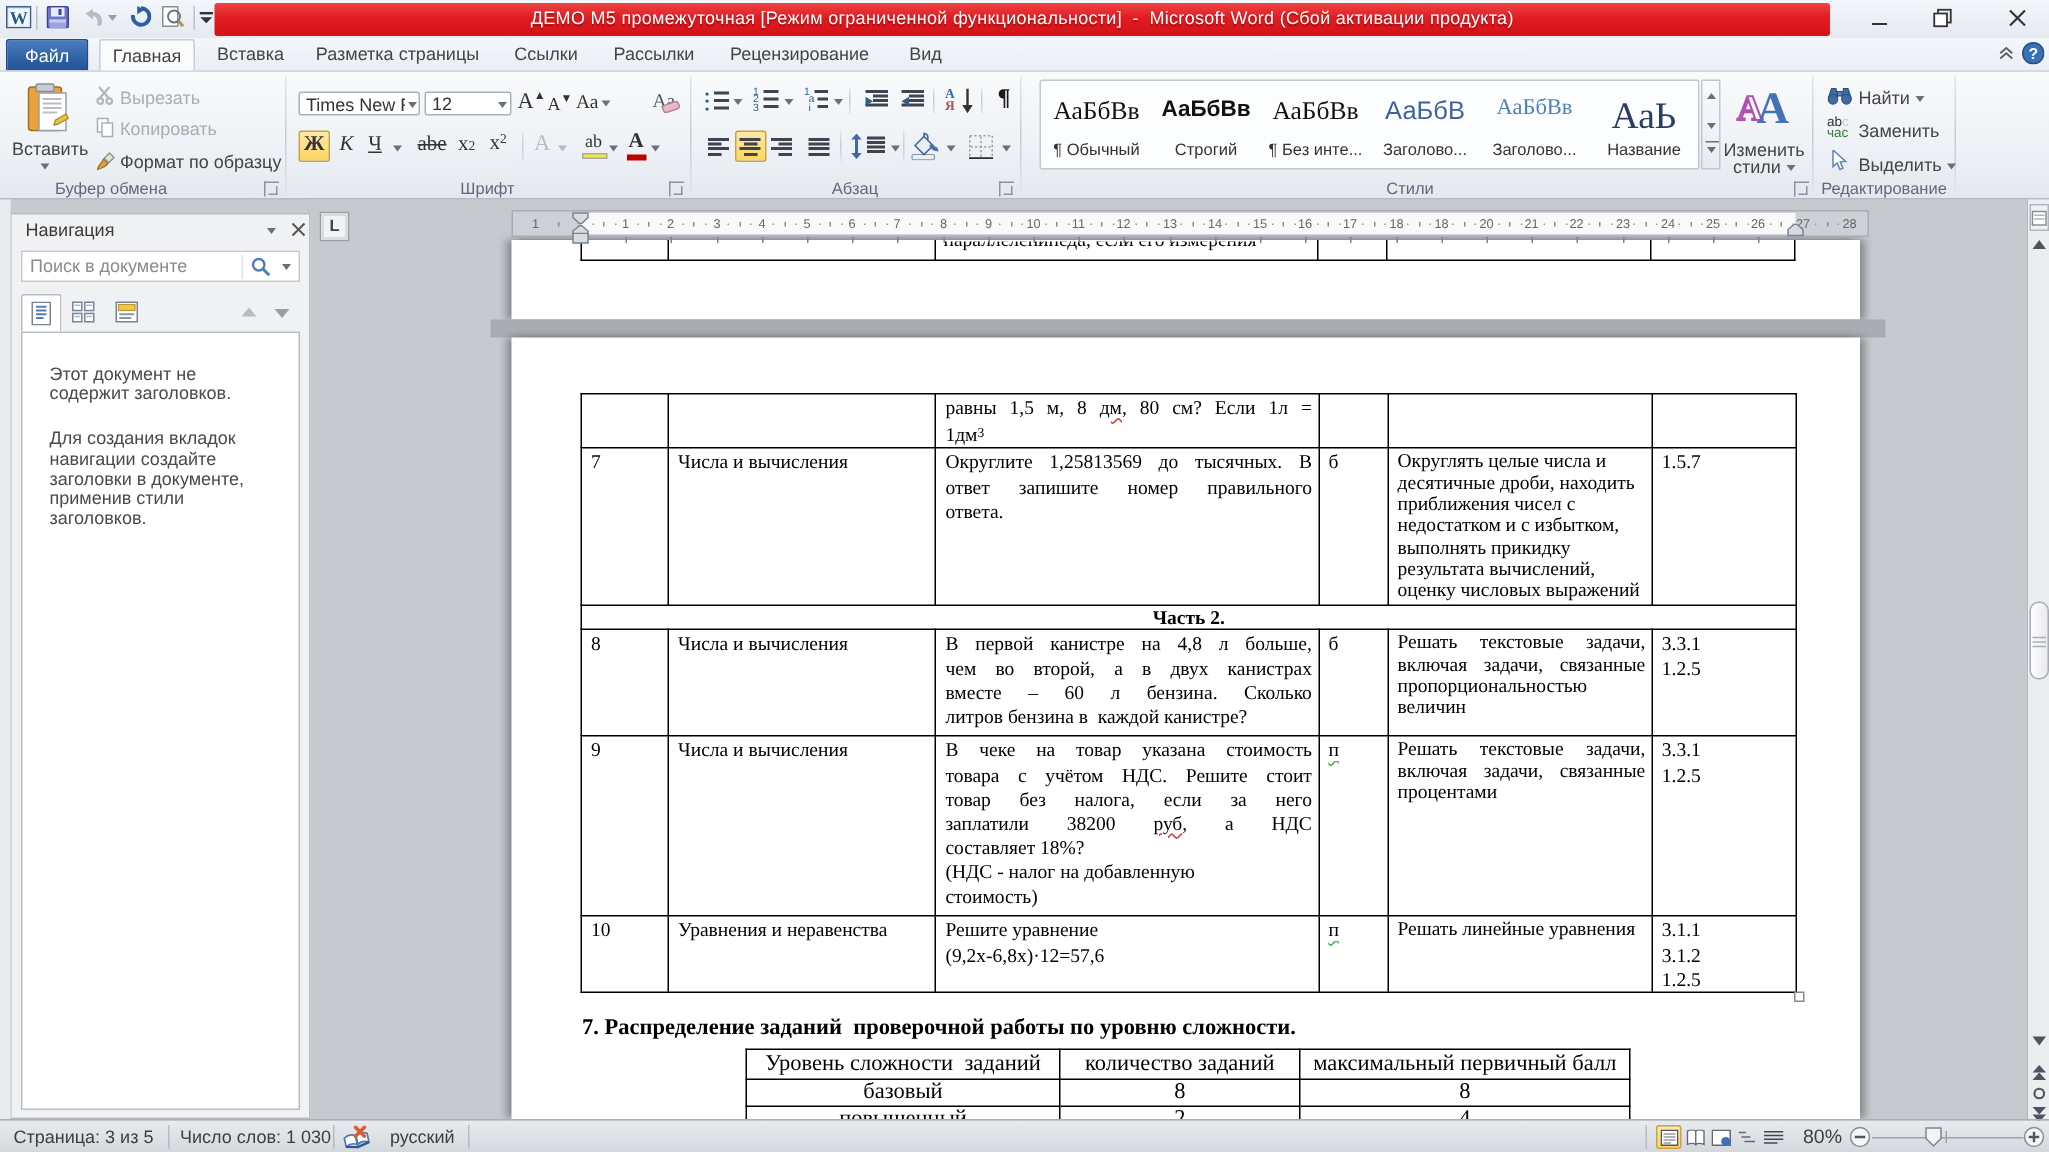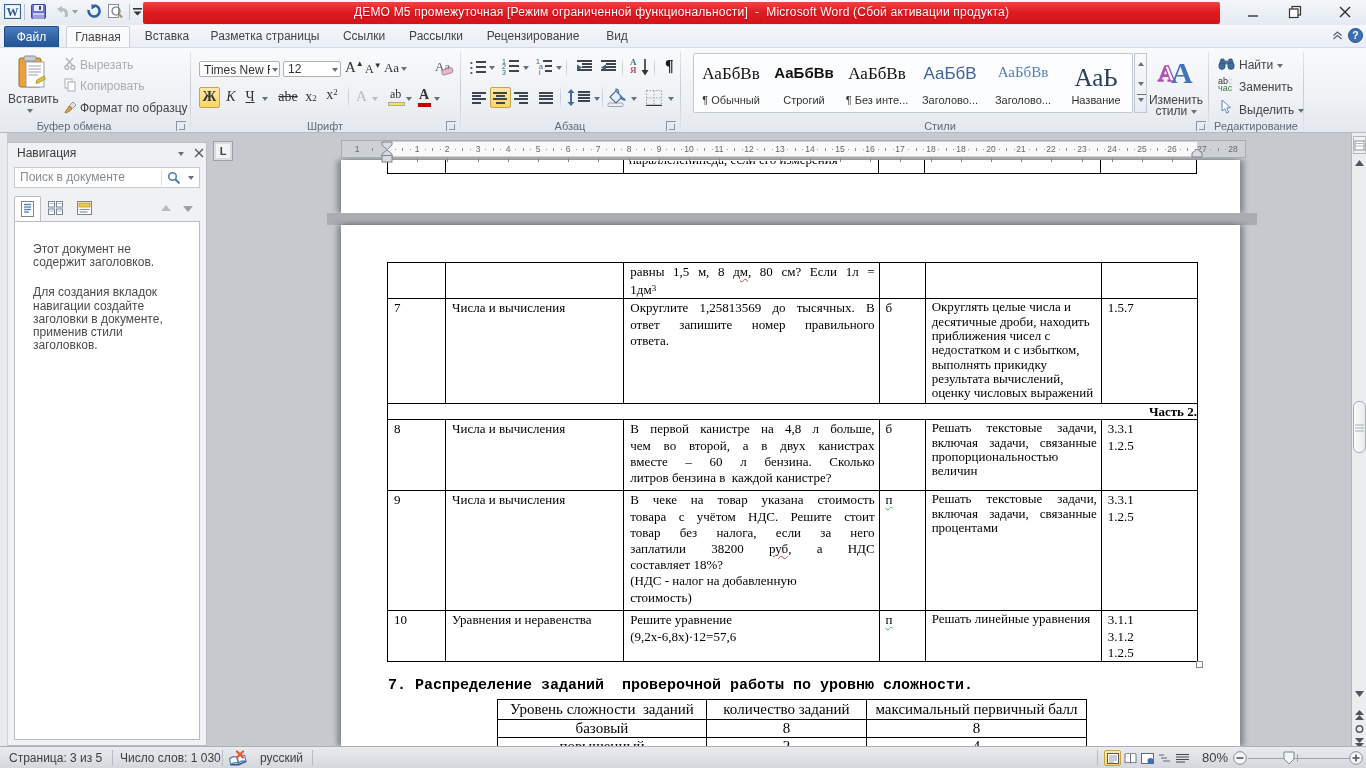--- a/index.html
+++ b/index.html
@@ -495,21 +495,21 @@
               <div>десятичные дроби, находить</div>
               <div>приближения чисел с</div>
               <div>недостатком и с избытком,</div>
               <div>выполнять прикидку</div>
               <div>результата вычислений,</div>
               <div>оценку числовых выражений</div>
             </td>
             <td>1.5.7</td>
           </tr>
           <tr style="height:16px">
-            <td colspan="6" style="text-align:right;font-weight:bold;padding:0;line-height:15px">Часть 2.</td>
+            <td colspan="6" style="text-align:center;font-weight:bold;padding:0;line-height:15px">Часть 2.</td>
           </tr>
           <tr style="height:71px">
             <td>8</td>
             <td>Числа и вычисления</td>
             <td>
               <div class="jl">В первой канистре на 4,8 л больше,</div>
               <div class="jl">чем во второй, а в двух канистрах</div>
               <div class="jl">вместе – 60 л бензина. Сколько</div>
               <div>литров бензина в&nbsp; каждой канистре?</div>
             </td>
@@ -561,21 +561,21 @@
             </td>
             <td>
               <div>3.1.1</div>
               <div>3.1.2</div>
               <div>1.2.5</div>
             </td>
           </tr>
         </tbody>
       </table>
 <div class="abs" style="left:855px;top:436px;width:7px;height:7px;border:1px solid #888"></div>
-<div class="abs" style="left:47px;top:452px;font-family:Liberation Mono, monospace;font-size:15px;font-weight:bold;white-space:nowrap">7. Распределение заданий&nbsp; проверочной работы по уровню сложности.</div>
+<div class="abs" style="left:47px;top:452px;font-family:Liberation Serif, serif;font-size:15px;font-weight:bold;white-space:nowrap">7. Распределение заданий&nbsp; проверочной работы по уровню сложности.</div>
 <table class="t2 abs" style="left:156px;top:474px;width:589px">
         <colgroup>
           <col style="width:209px">
           <col style="width:160px">
           <col style="width:220px">
         </colgroup>
         <tbody>
           <tr style="height:20px">
             <td>Уровень сложности&nbsp; заданий</td>
             <td>количество заданий</td>

